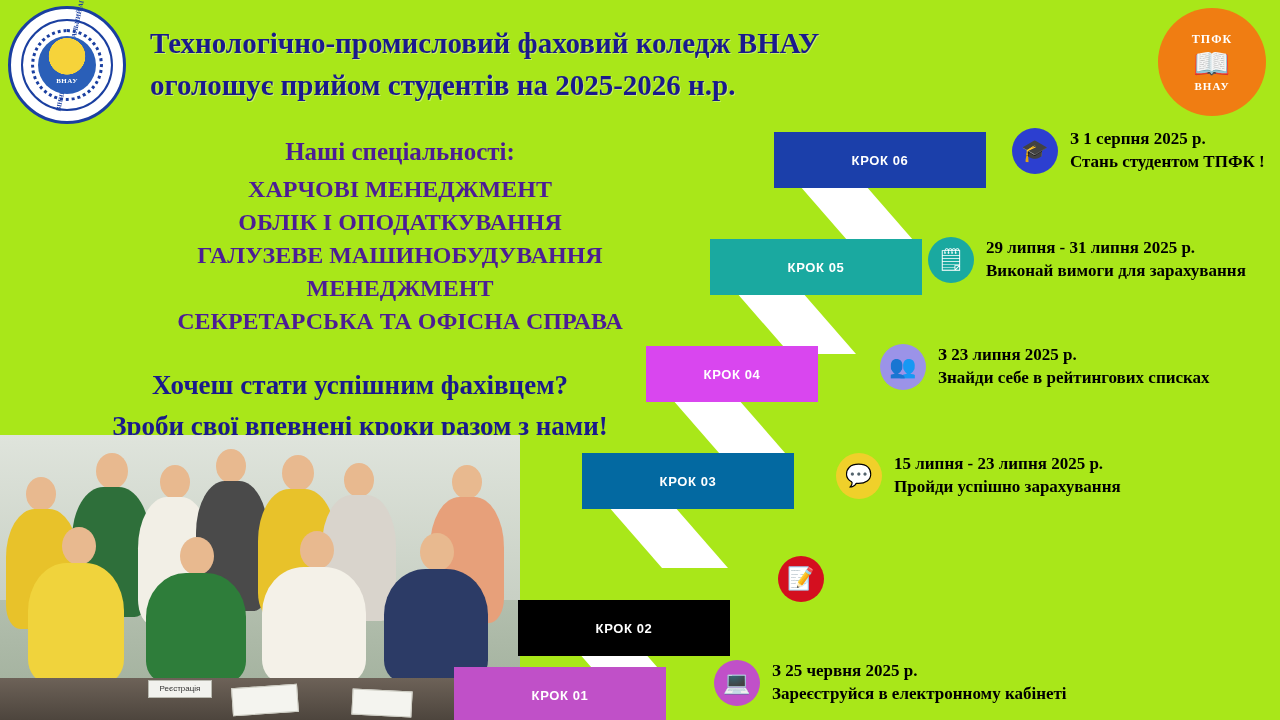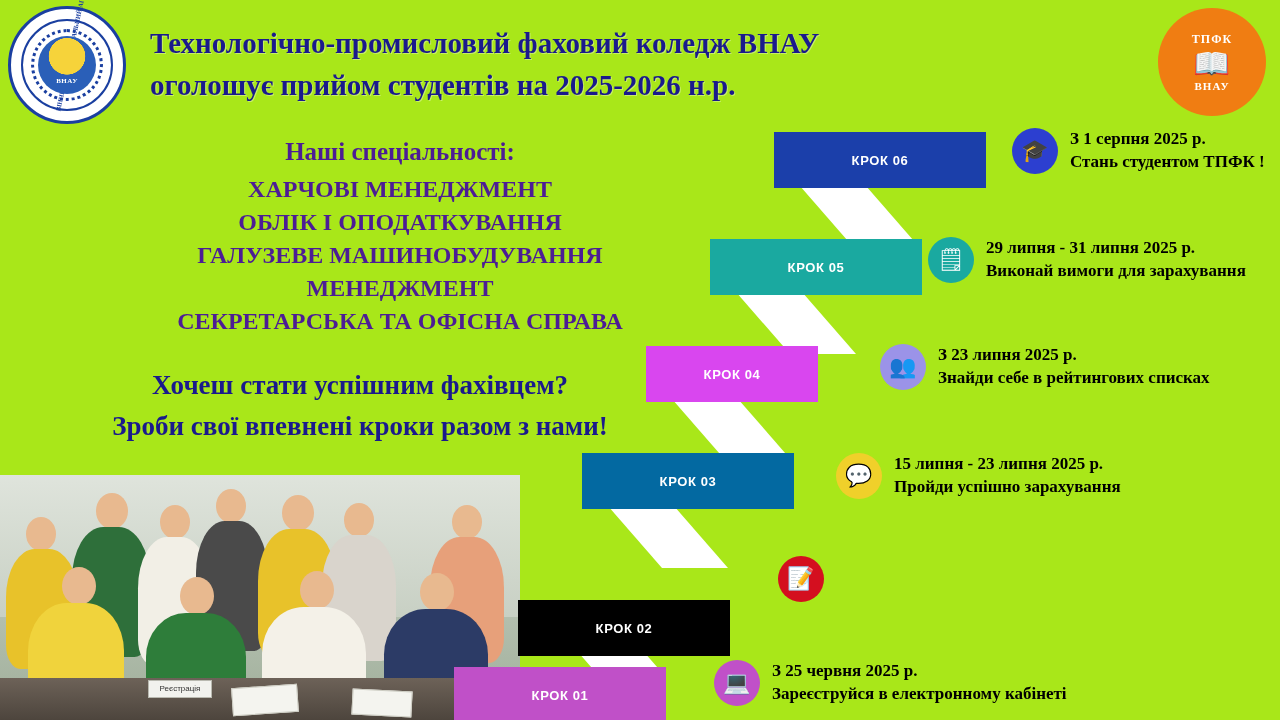--- a/index.html
+++ b/index.html
@@ -149,21 +149,21 @@
     font-size: 27px;
     line-height: 1.5;
   }
 
   
   .photo {
     position: absolute;
     left: 0;
     bottom: 0;
     width: 520px;
-    height: 245px;
+    height: 285px;
     overflow: hidden;
   }
   .photo .bg {
     position: absolute;
     inset: 0;
     background: linear-gradient(180deg, #cfd7c9 0%, #b9c4b4 45%, #9fae9a 100%);
   }
   .photo .wall {
     position: absolute;
     left: 0; top: 0; width: 100%; height: 58%;

